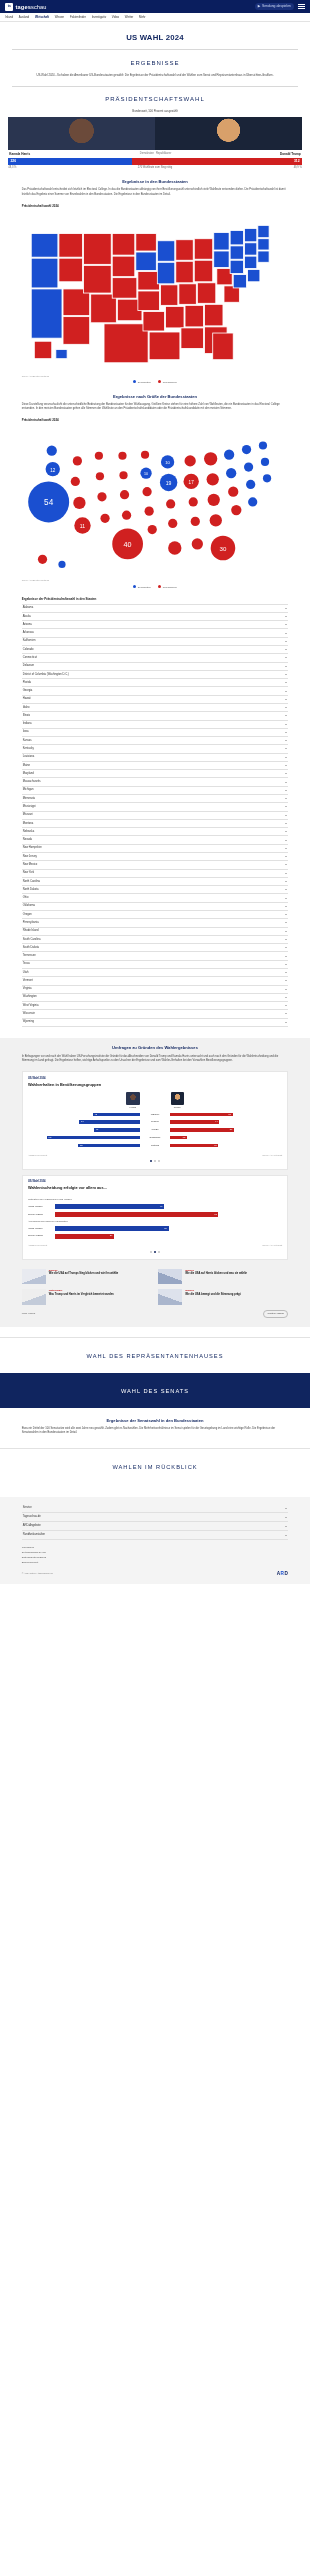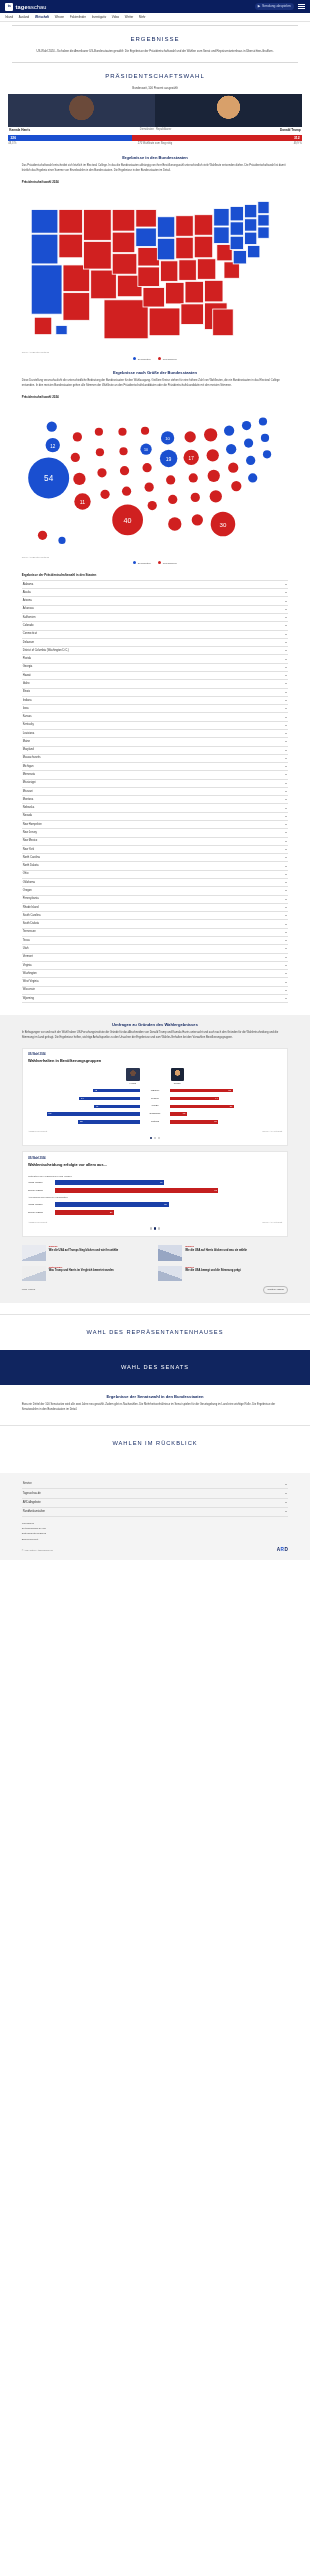--- a/index.html
+++ b/index.html
@@ -228,20 +228,21 @@
     <div class="item">Ausland</div>
     <div class="item active">Wirtschaft</div>
     <div class="item">Wissen</div>
     <div class="item">Faktenfinder</div>
     <div class="item">Investigativ</div>
     <div class="item">Video</div>
     <div class="item">Wetter</div>
     <div class="item">Mehr</div>
   </div>
 
+  <div class="page-title">US WAHL 2024</div>
   <div class="rule"></div>
 
   <div class="section-head">ERGEBNISSE</div>
   <div class="intro">US-Wahl 2024 - So haben die Amerikaner US-Bundesstaaten gewählt: Die Ergebnisse der Präsidentschaftswahl und der Wahlen zum Senat und Repräsentantenhaus in Übersichten-Grafiken.</div>
   <div class="rule"></div>
 
   <div class="section-head">PRÄSIDENTSCHAFTSWAHL</div>
   <div class="intro" style="padding-bottom:3.1px">Bundesweit, 100 Prozent ausgezählt</div>
 
   <div class="cands">

